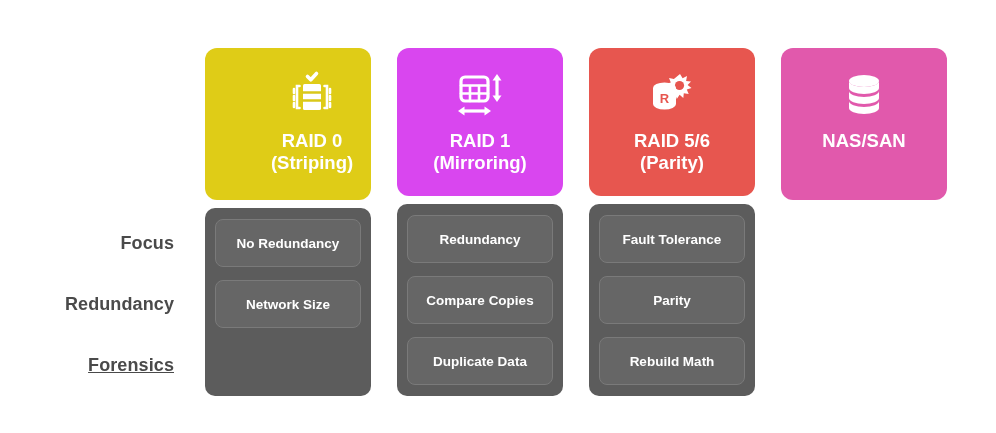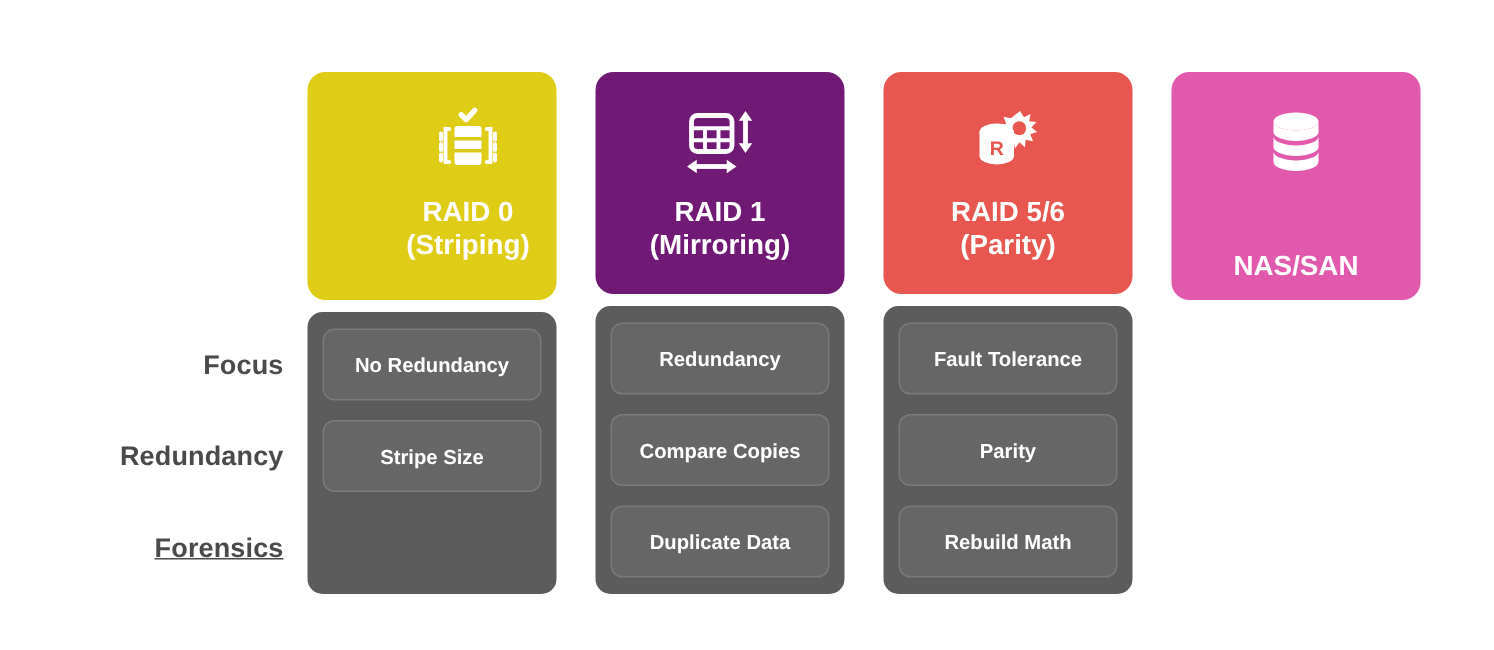--- a/index.html
+++ b/index.html
@@ -19,21 +19,21 @@
     position: absolute;
     left: 0;
     top: 0;
     width: 996px;
     height: 433px;
   }
 
   
   .row-labels {
     position: absolute;
-    left: 15px;
+    left: 0;
     top: 208px;
     width: 192px;
     height: 188px;
     display: flex;
     flex-direction: column;
     padding-top: 11px;
     box-sizing: border-box;
   }
   .row-label {
     height: 48px;
@@ -161,26 +161,26 @@
               <line x1="46" y1="28" x2="46" y2="32"></line>
               <line x1="46" y1="35" x2="46" y2="39"></line>
             </g>
           </svg>
         </div>
         <div class="col-title">RAID 0
 (Striping)</div>
       </div>
       <div class="col-body">
         <div class="cell">No Redundancy</div>
-        <div class="cell">Stripe Size</div>
-      </div>
-    </div>
-
-    <div class="column">
-      <div class="col-head" style="background: #701a75;">
+        <div class="cell">Network Size</div>
+      </div>
+    </div>
+
+    <div class="column">
+      <div class="col-head" style="background: #d946ef;">
         <div class="col-icon">
           <svg width="56" height="52" viewBox="0 0 56 52">
             <g fill="none" stroke="#ffffff" stroke-width="3.2" stroke-linejoin="round">
               <rect x="9" y="9" width="27" height="24" rx="4"></rect>
             </g>
             <g stroke="#ffffff" stroke-width="2.6" stroke-linecap="round">
               <line x1="9" y1="17.5" x2="36" y2="17.5"></line>
               <line x1="18" y1="18" x2="18" y2="33"></line>
               <line x1="27" y1="18" x2="27" y2="33"></line>
               <line x1="9" y1="25.5" x2="36" y2="25.5"></line>
@@ -226,21 +226,21 @@
 (Parity)</div>
       </div>
       <div class="col-body">
         <div class="cell">Fault Tolerance</div>
         <div class="cell">Parity</div>
         <div class="cell">Rebuild Math</div>
       </div>
     </div>
 
     <div class="column">
-      <div class="col-head" style="background: rgb(225, 89, 172); gap: 36px;">
+      <div class="col-head" style="background: rgb(225, 89, 172);">
         <div class="col-icon">
           <svg width="56" height="52" viewBox="0 0 56 52">
             <g fill="#ffffff">
               <ellipse cx="28" cy="13" rx="15" ry="6"></ellipse>
               <path d="M13 13 v7 a15 6 0 0 0 30 0 v-7 a15 6 0 0 1 -30 0 Z"></path>
               <path d="M13 23 v7 a15 6 0 0 0 30 0 v-7 a15 6 0 0 1 -30 0 Z"></path>
               <path d="M13 33 v7 a15 6 0 0 0 30 0 v-7 a15 6 0 0 1 -30 0 Z"></path>
             </g>
           </svg>
         </div>

